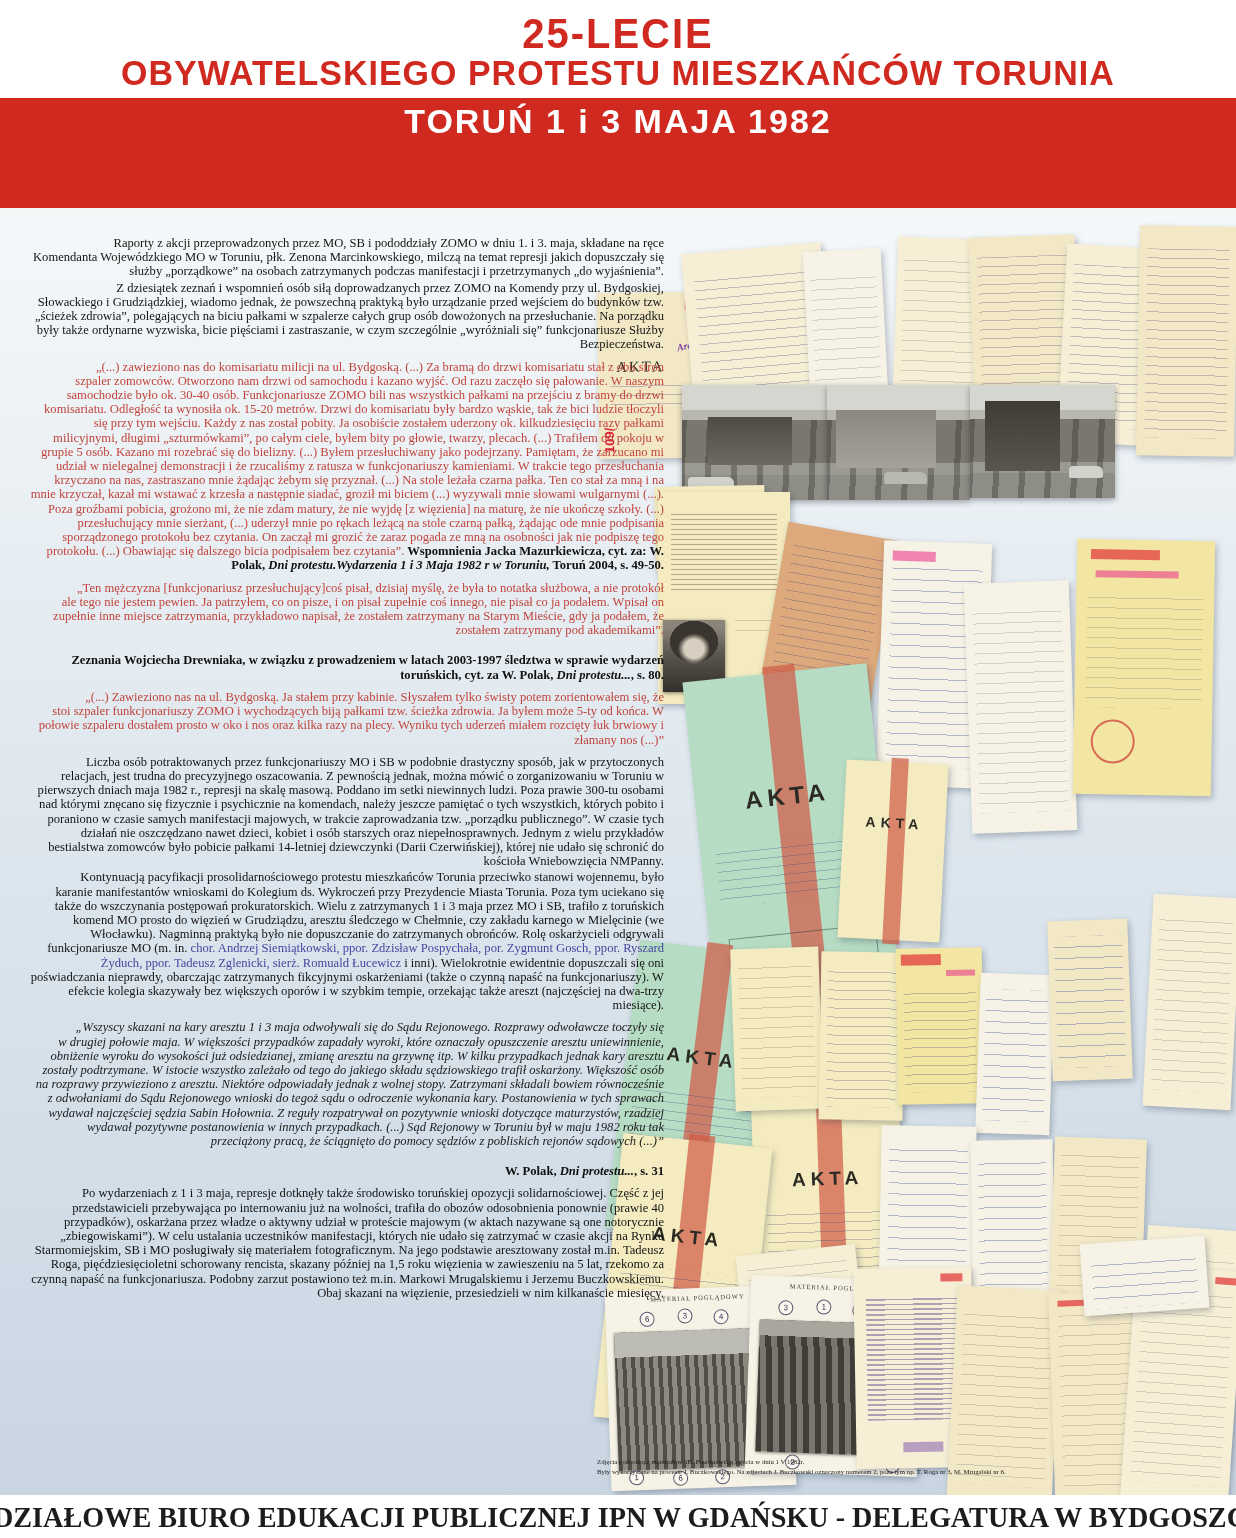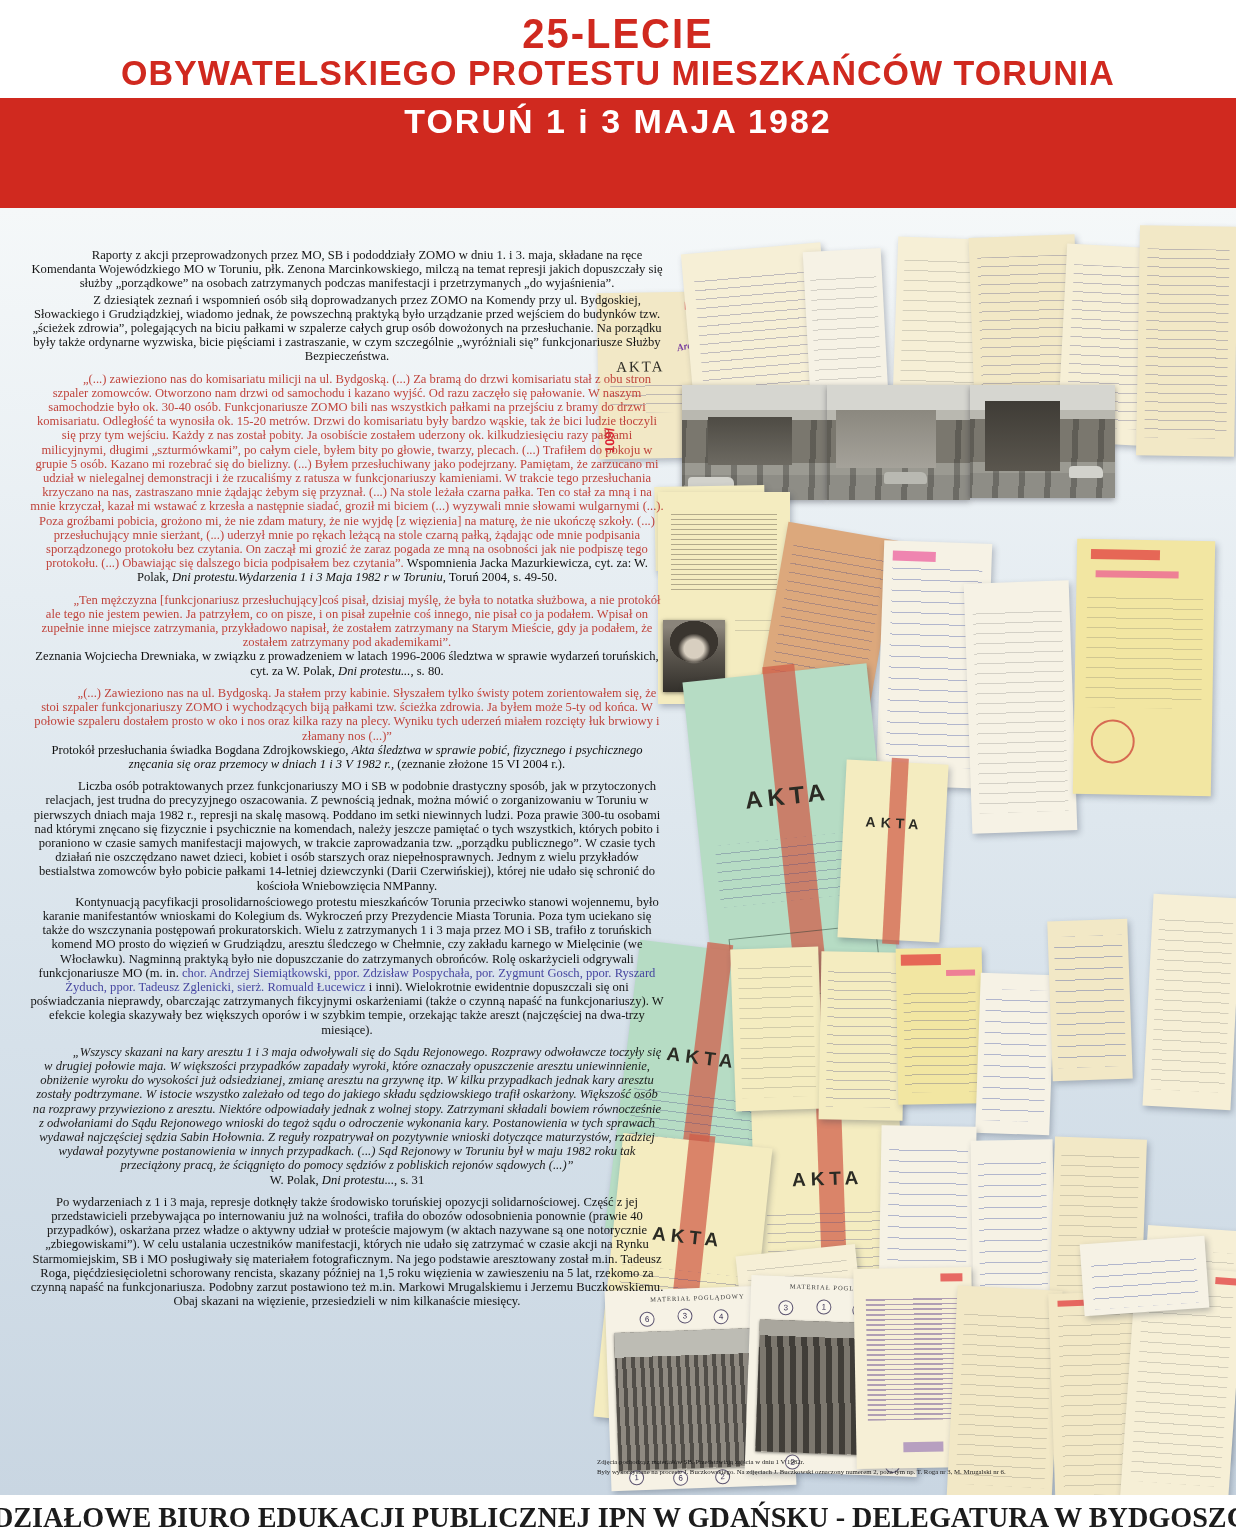--- a/index.html
+++ b/index.html
@@ -18,27 +18,27 @@
   .b1{padding-top:8px;font-size:34px;line-height:42px;}
   .b2{font-size:34px;line-height:46px;}
   .section-title{position:absolute;left:0;top:210px;width:1236px;text-align:center;
       font-family:"Liberation Serif",serif;font-weight:bold;font-size:25px;letter-spacing:1px;color:#101010;}
 
   
   .canvas{position:absolute;left:0;top:208px;width:1236px;height:1287px;
           background:linear-gradient(180deg,#f5f8f9 0%,#e6edf2 30%,#d6e1ea 65%,#c9d6e2 100%);}
 
   
-  .col{position:absolute;left:30px;top:40px;width:634px;
-       font-size:12.6px;line-height:14.2px;color:#141414;text-align:center;}
+  .col{position:absolute;left:30px;top:28px;width:634px;
+       font-size:12.6px;line-height:14.2px;color:#141414;text-align:right;}
   .col p{margin:0 0 2px 0;text-indent:40px;}
   .col p.gap{margin-top:8px;}
   .q-red{color:#c0443c;}
   .q-blk{color:#1b1b1b;font-style:italic;}
-  .src{font-weight:normal;font-style:normal;color:#101010;}
+  .src{font-weight:bold;font-style:normal;color:#101010;margin-top:16px;}
   .src .t{font-style:italic;}
   .names{color:#4646a0;}
 
   
   .doc{position:absolute;box-shadow:2px 3px 6px rgba(40,50,70,.3);}
   .cream{background:#f2e8c6;}
   .cream2{background:#f6efd6;}
   .yellow{background:#f2e6a2;}
   .yellow2{background:#f4ecc0;}
   .white{background:#f6f2e5;}
@@ -281,24 +281,24 @@
     <div class="scrib blue" style="top:20%;"></div>
   </div>
 
   <div class="col">
     <p>Raporty z akcji przeprowadzonych przez MO, SB i pododdziały ZOMO w dniu 1. i 3. maja, składane na ręce Komendanta Wojewódzkiego MO w Toruniu, płk. Zenona Marcinkowskiego, milczą na temat represji jakich dopuszczały się służby „porządkowe” na osobach zatrzymanych podczas manifestacji i przetrzymanych „do wyjaśnienia”.</p>
     <p>Z dziesiątek zeznań i wspomnień osób siłą doprowadzanych przez ZOMO na Komendy przy ul. Bydgoskiej, Słowackiego i Grudziądzkiej, wiadomo jednak, że powszechną praktyką było urządzanie przed wejściem do budynków tzw. „ścieżek zdrowia”, polegających na biciu pałkami w szpalerze całych grup osób dowożonych na przesłuchanie. Na porządku były także ordynarne wyzwiska, bicie pięściami i zastraszanie, w czym szczególnie „wyróżniali się” funkcjonariusze Służby Bezpieczeństwa.</p>
 
     <p class="gap"><span class="q-red">„(...) zawieziono nas do komisariatu milicji na ul. Bydgoską. (...) Za bramą do drzwi komisariatu stał z obu stron szpaler zomowców. Otworzono nam drzwi od samochodu i kazano wyjść. Od razu zaczęło się pałowanie. W naszym samochodzie było ok. 30-40 osób. Funkcjonariusze ZOMO bili nas wszystkich pałkami na przejściu z bramy do drzwi komisariatu. Odległość ta wynosiła ok. 15-20 metrów. Drzwi do komisariatu były bardzo wąskie, tak że bici ludzie tłoczyli się przy tym wejściu. Każdy z nas został pobity. Ja osobiście zostałem uderzony ok. kilkudziesięciu razy pałkami milicyjnymi, długimi „szturmówkami”, po całym ciele, byłem bity po głowie, twarzy, plecach. (...) Trafiłem do pokoju w grupie 5 osób. Kazano mi rozebrać się do bielizny. (...) Byłem przesłuchiwany jako podejrzany. Pamiętam, że zarzucano mi udział w nielegalnej demonstracji i że rzucaliśmy z ratusza w funkcjonariuszy kamieniami. W trakcie tego przesłuchania krzyczano na nas, zastraszano mnie żądając żebym się przyznał. (...) Na stole leżała czarna pałka. Ten co stał za mną i na mnie krzyczał, kazał mi wstawać z krzesła a następnie siadać, groził mi biciem (...) wyzywali mnie słowami wulgarnymi (...). Poza groźbami pobicia, grożono mi, że nie zdam matury, że nie wyjdę [z więzienia] na maturę, że nie ukończę szkoły. (...) przesłuchujący mnie sierżant, (...) uderzył mnie po rękach leżącą na stole czarną pałką, żądając ode mnie podpisania sporządzonego protokołu bez czytania. On zaczął mi grozić że zaraz pogada ze mną na osobności jak nie podpiszę tego protokołu. (...) Obawiając się dalszego bicia podpisałem bez czytania”.</span><span class="src"><span> Wspomnienia Jacka Mazurkiewicza, cyt. za: W. Polak, </span><span class="t">Dni protestu.Wydarzenia 1 i 3 Maja 1982 r w Toruniu,</span><span> Toruń 2004, s. 49-50.</span></span></p>
 
     <p class="gap"><span class="q-red">„Ten mężczyzna [funkcjonariusz przesłuchujący]coś pisał, dzisiaj myślę, że była to notatka służbowa, a nie protokół ale tego nie jestem pewien. Ja patrzyłem, co on pisze, i on pisał zupełnie coś innego, nie pisał co ja podałem. Wpisał on zupełnie inne miejsce zatrzymania, przykładowo napisał, że zostałem zatrzymany na Starym Mieście, gdy ja podałem, że zostałem zatrzymany pod akademikami”.</span><br>
-    <span class="src" style="display:inline-block;text-indent:0;"><span>Zeznania Wojciecha Drewniaka, w związku z prowadzeniem w latach 1996-2006 śledztwa w sprawie wydarzeń toruńskich, cyt. za W. Polak, </span><span class="t">Dni protestu...</span><span>, s. 80.</span></span></p>
+    <span class="src" style="display:inline-block;text-indent:0;"><span>Zeznania Wojciecha Drewniaka, w związku z prowadzeniem w latach 2003-1997 śledztwa w sprawie wydarzeń toruńskich, cyt. za W. Polak, </span><span class="t">Dni protestu...</span><span>, s. 80.</span></span></p>
 
     <p class="gap"><span class="q-red">„(...) Zawieziono nas na ul. Bydgoską. Ja stałem przy kabinie. Słyszałem tylko świsty potem zorientowałem się, że stoi szpaler funkcjonariuszy ZOMO i wychodzących biją pałkami tzw. ścieżka zdrowia. Ja byłem może 5-ty od końca. W połowie szpaleru dostałem prosto w oko i nos oraz kilka razy na plecy. Wyniku tych uderzeń miałem rozcięty łuk brwiowy i złamany nos (...)”</span><br>
-    <span class="src" style="display:inline-block;text-indent:0;"><span>Protokół przesłuchania świadka Bogdana Zdrojkowskiego, </span><span class="t">Akta śledztwa w sprawie pobić, fizycznego i psychicznego znęcania się oraz przemocy w dniach 1 i 3 V 1982 r.,</span><span> (zeznanie złożone 15 VI 2004 r.).</span></span></p>
+    </p>
 
     <p class="gap">Liczba osób potraktowanych przez funkcjonariuszy MO i SB w podobnie drastyczny sposób, jak w przytoczonych relacjach, jest trudna do precyzyjnego oszacowania. Z pewnością jednak, można mówić o zorganizowaniu w Toruniu w pierwszych dniach maja 1982 r., represji na skalę masową. Poddano im setki niewinnych ludzi. Poza prawie 300-tu osobami nad którymi znęcano się fizycznie i psychicznie na komendach, należy jeszcze pamiętać o tych wszystkich, których pobito i poraniono w czasie samych manifestacji majowych, w trakcie zaprowadzania tzw. „porządku publicznego”. W czasie tych działań nie oszczędzano nawet dzieci, kobiet i osób starszych oraz niepełnosprawnych. Jednym z wielu przykładów bestialstwa zomowców było pobicie pałkami 14-letniej dziewczynki (Darii Czerwińskiej), której nie udało się schronić do kościoła Wniebowzięcia NMPanny.</p>
 
     <p><span>Kontynuacją pacyfikacji prosolidarnościowego protestu mieszkańców Torunia przeciwko stanowi wojennemu, było karanie manifestantów wnioskami do Kolegium ds. Wykroczeń przy Prezydencie Miasta Torunia. Poza tym uciekano się także do wszczynania postępowań prokuratorskich. Wielu z zatrzymanych 1 i 3 maja przez MO i SB, trafiło z toruńskich komend MO prosto do więzień w Grudziądzu, aresztu śledczego w Chełmnie, czy zakładu karnego w Mielęcinie (we Włocławku). Nagminną praktyką było nie dopuszczanie do zatrzymanych obrońców. Rolę oskarżycieli odgrywali funkcjonariusze MO (m. in. </span><span class="names">chor. Andrzej Siemiątkowski, ppor. Zdzisław Pospychała, por. Zygmunt Gosch, ppor. Ryszard Żyduch, ppor. Tadeusz Zglenicki, sierż. Romuald Łucewicz</span><span> i inni). Wielokrotnie ewidentnie dopuszczali się oni poświadczania nieprawdy, obarczając zatrzymanych fikcyjnymi oskarżeniami (także o czynną napaść na funkcjonariuszy). W efekcie kolegia skazywały bez większych oporów i w szybkim tempie, orzekając także areszt (najczęściej na dwa-trzy miesiące).</span></p>
 
     <p class="gap"><span class="q-blk">„Wszyscy skazani na kary aresztu 1 i 3 maja odwoływali się do Sądu Rejonowego. Rozprawy odwoławcze toczyły się w drugiej połowie maja. W większości przypadków zapadały wyroki, które oznaczały opuszczenie aresztu uniewinnienie, obniżenie wyroku do wysokości już odsiedzianej, zmianę aresztu na grzywnę itp. W kilku przypadkach jednak kary aresztu zostały podtrzymane. W istocie wszystko zależało od tego do jakiego składu sędziowskiego trafił oskarżony. Większość osób na rozprawy przywieziono z aresztu. Niektóre odpowiadały jednak z wolnej stopy. Zatrzymani składali bowiem równocześnie z odwołaniami do Sądu Rejonowego wnioski do tegoż sądu o odroczenie wykonania kary. Postanowienia w tych sprawach wydawał najczęściej sędzia Sabin Hołownia. Z reguły rozpatrywał on pozytywnie wnioski dotyczące maturzystów, rzadziej wydawał pozytywne postanowienia w innych przypadkach. (...) Sąd Rejonowy w Toruniu był w maju 1982 roku tak przeciążony pracą, że ściągnięto do pomocy sędziów z pobliskich rejonów sądowych (...)”</span><br>
     <span class="src" style="display:inline-block;text-indent:0;"><span>W. Polak, </span><span class="t">Dni protestu...</span><span>, s. 31</span></span></p>
 
     <p class="gap" style="text-indent:0;">Po wydarzeniach z 1 i 3 maja, represje dotknęły także środowisko toruńskiej opozycji solidarnościowej. Część z jej przedstawicieli przebywająca po internowaniu już na wolności, trafiła do obozów odosobnienia ponownie (prawie 40 przypadków), oskarżana przez władze o aktywny udział w proteście majowym (w aktach nazywane są one notorycznie „zbiegowiskami”). W celu ustalania uczestników manifestacji, których nie udało się zatrzymać w czasie akcji na Rynku Starmomiejskim, SB i MO posługiwały się materiałem fotograficznym. Na jego podstawie aresztowany został m.in. Tadeusz Roga, pięćdziesięcioletni schorowany rencista, skazany później na 1,5 roku więzienia w zawieszeniu na 5 lat, rzekomo za czynną napaść na funkcjonariusza. Podobny zarzut postawiono też m.in. Markowi Mrugalskiemu i Jerzemu Buczkowskiemu. Obaj skazani na więzienie, przesiedzieli w nim kilkanaście miesięcy.</p>
   </div>

